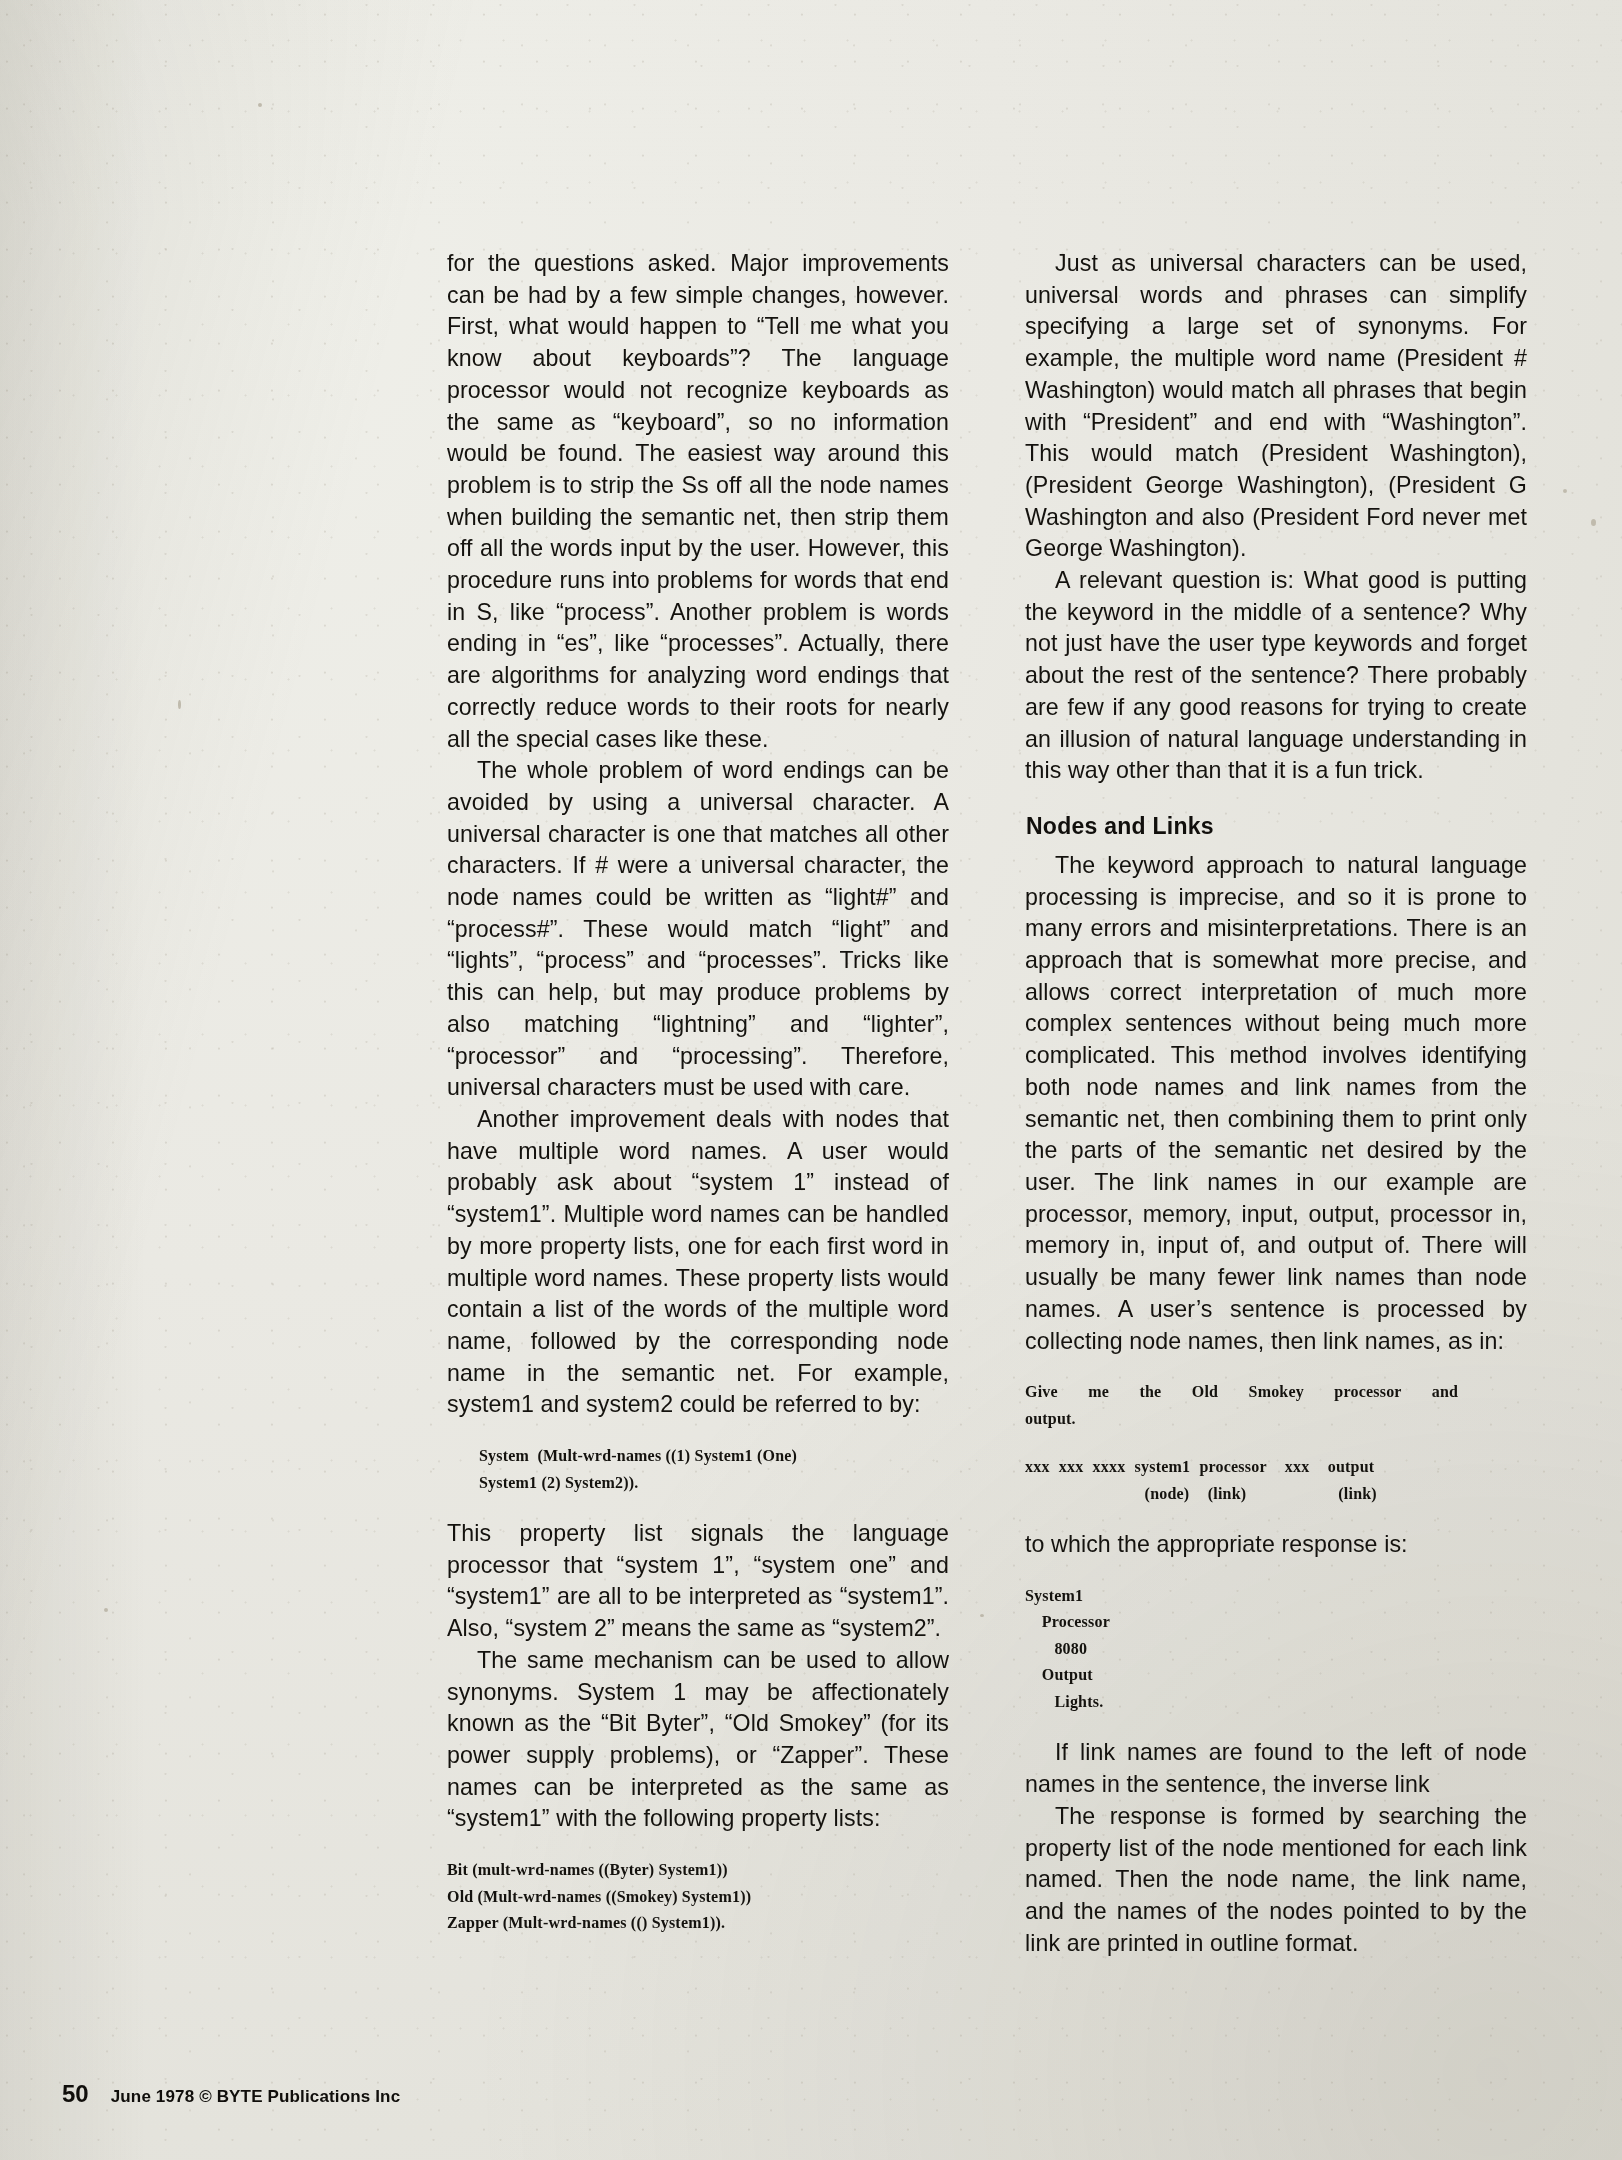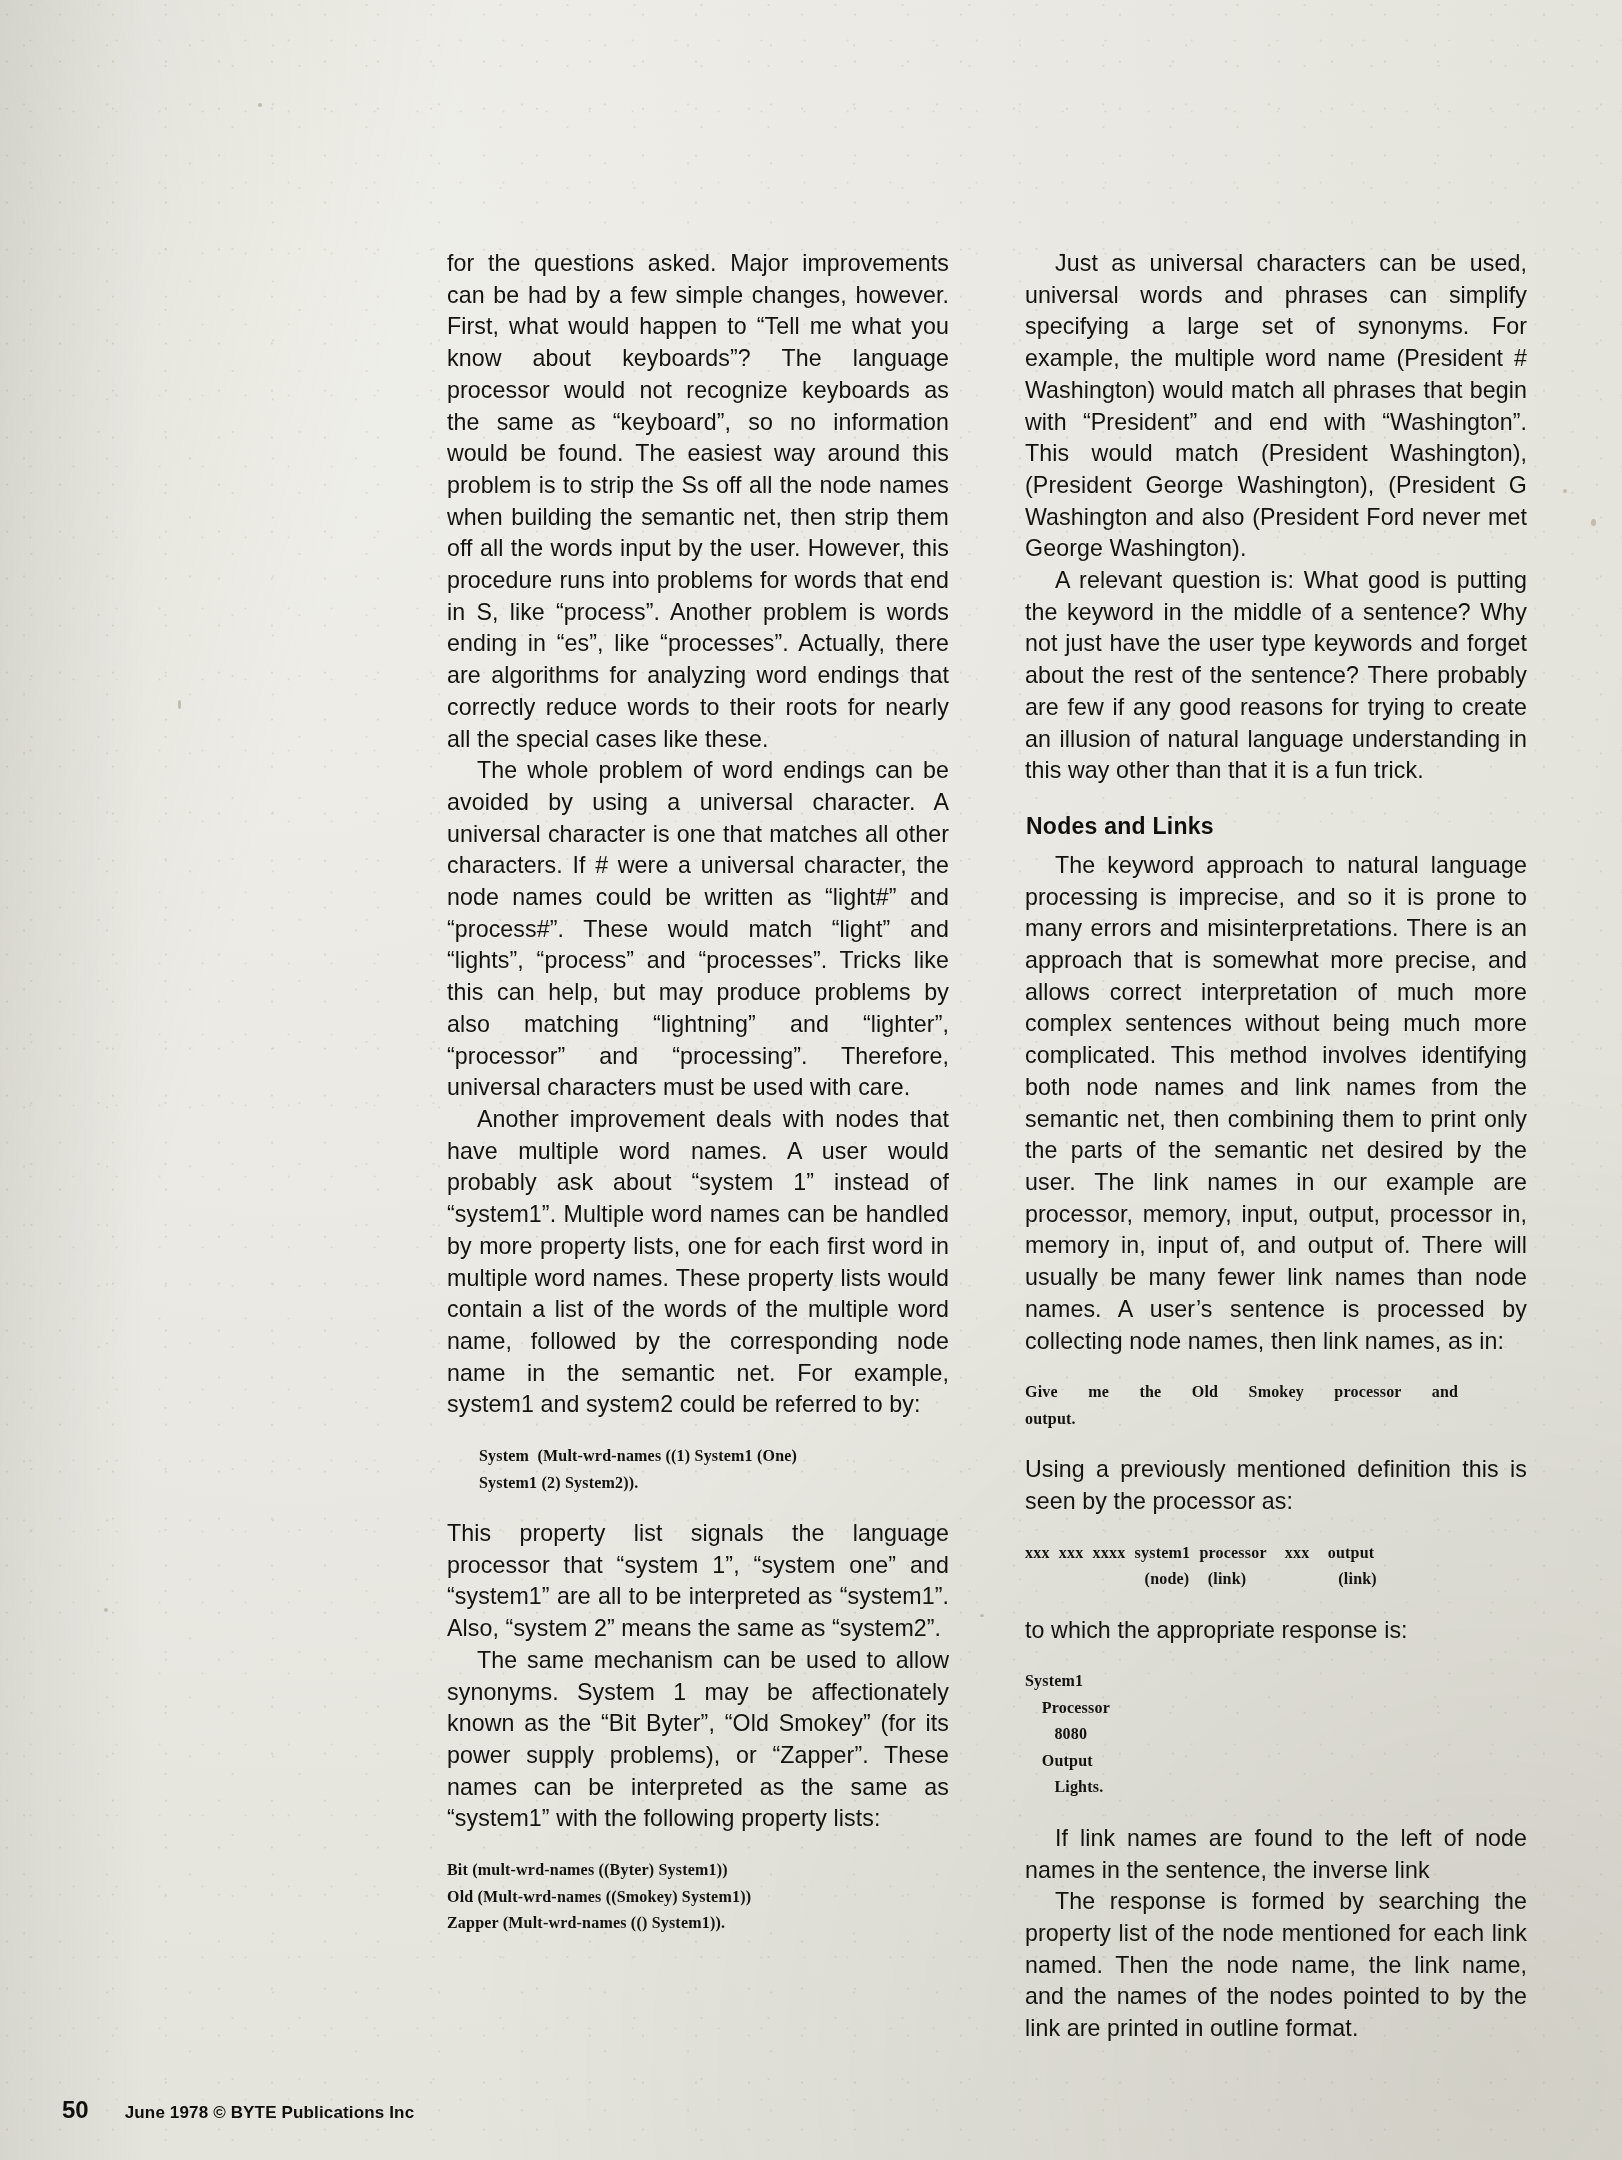--- a/index.html
+++ b/index.html
@@ -108,25 +108,25 @@
     
     word-spacing: 11px;
   }
   pre.code.spread2 {
     word-spacing: 5px;
   }
 
   .footer {
     position: absolute;
     left: 62px;
-    bottom: 36px;
+    bottom: 52px;
     z-index: 7;
     display: flex;
     align-items: baseline;
-    gap: 36px;
+    gap: 22px;
   }
   .folio {
     font-size: 24px;
     font-weight: bold;
     color: #100e0b;
   }
   .imprint {
     font-size: 17px;
     font-weight: bold;
     letter-spacing: 0.15px;
@@ -163,21 +163,20 @@
 
     <div class="col right">
       <p class="body indent">Just as universal characters can be used, universal words and phrases can simplify specifying a large set of synonyms. For example, the multiple word name (President # Washington) would match all phrases that begin with “President” and end with “Washington”. This would match (President Washington), (President George Washington), (President G Washington and also (President Ford never met George Washington).</p>
       <p class="body indent">A relevant question is: What good is putting the keyword in the middle of a sentence? Why not just have the user type keywords and forget about the rest of the sentence? There probably are few if any good reasons for trying to create an illusion of natural language understanding in this way other than that it is a fun trick.</p>
 
       <div class="sec-head">Nodes and Links</div>
 
       <p class="body indent">The keyword approach to natural language processing is imprecise, and so it is prone to many errors and misinterpretations. There is an approach that is somewhat more precise, and allows correct interpretation of much more complex sentences without being much more complicated. This method involves identifying both node names and link names from the semantic net, then combining them to print only the parts of the semantic net desired by the user. The link names in our example are processor, memory, input, output, processor in, memory in, input of, and output of. There will usually be many fewer link names than node names. A user’s sentence is processed by collecting node names, then link names, as in:</p>
       <pre class="code spread">Give  me  the  Old  Smokey  processor  and
 output.</pre>
-      <p class="body noindent">Using a previously mentioned definition this is seen by the processor as:</p>
       <pre class="code spread2">xxx xxx xxxx system1 processor  xxx  output
              (node)  (link)          (link)</pre>
       <p class="body noindent">to which the appropriate response is:</p>
       <pre class="code">System1
     Processor
        8080
     Output
        Lights.</pre>
       <p class="body indent">If link names are found to the left of node names in the sentence, the inverse link</p>
       <p class="body indent">The response is formed by searching the property list of the node mentioned for each link named. Then the node name, the link name, and the names of the nodes pointed to by the link are printed in outline format.</p>

